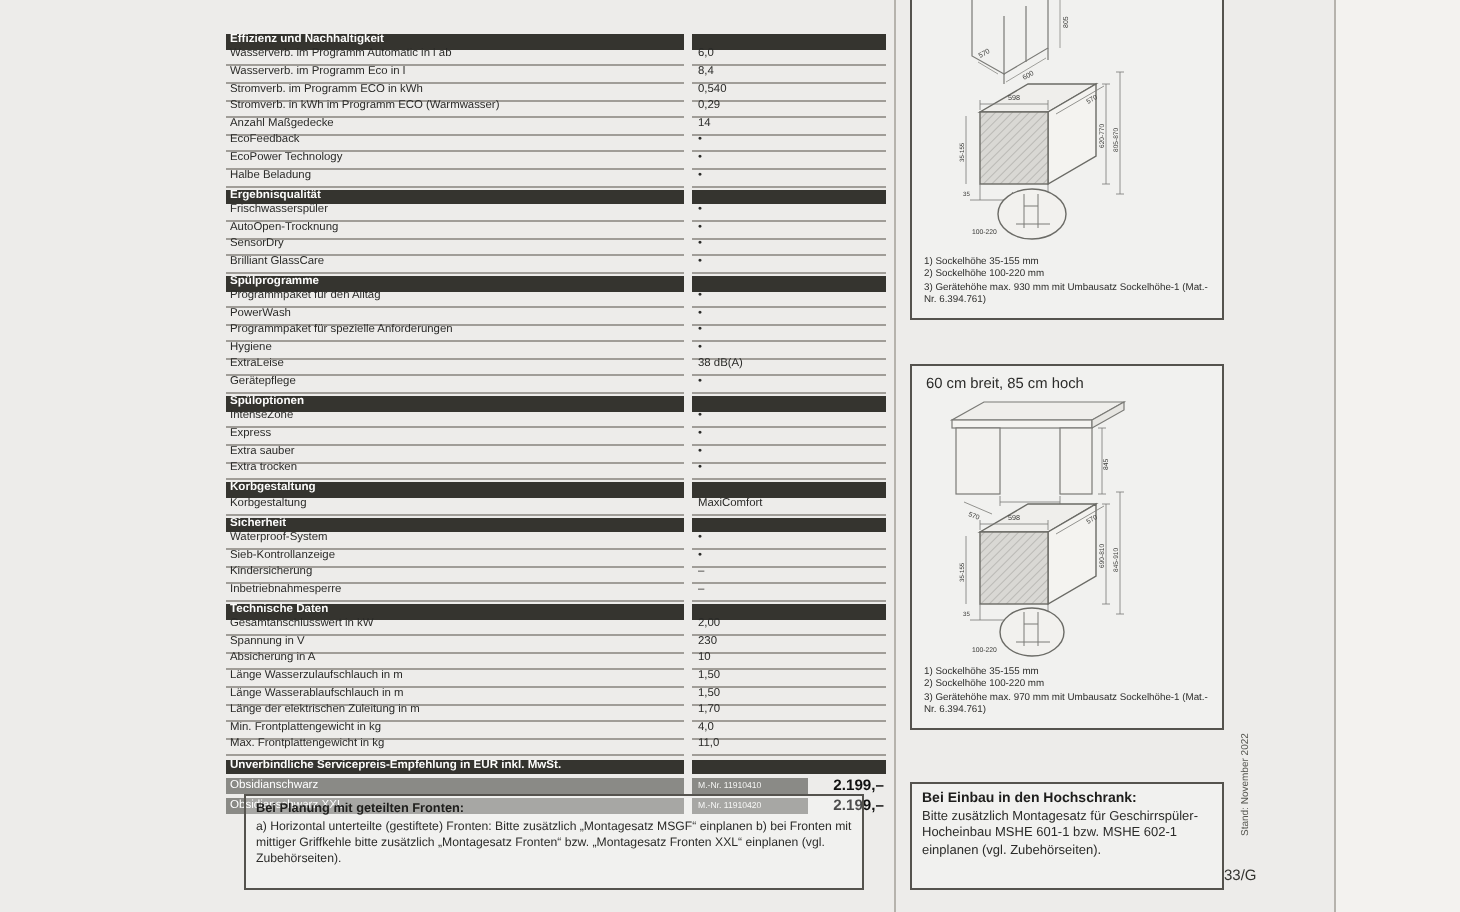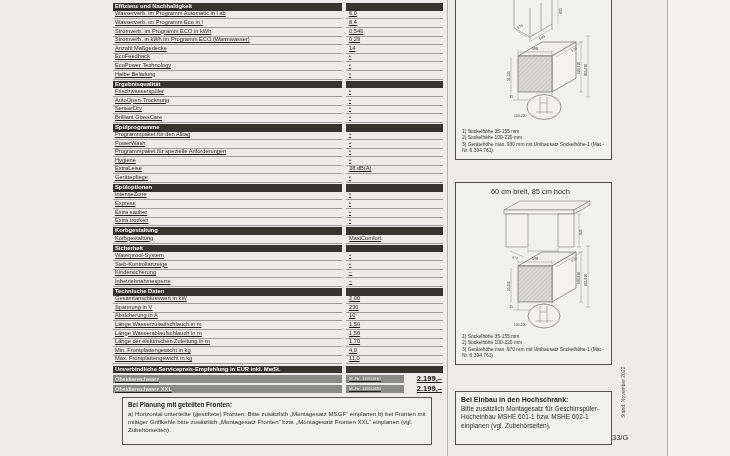--- a/index.html
+++ b/index.html
@@ -4,21 +4,21 @@
 <style>
   html,body{margin:0;padding:0;}
   body{
     width:730px;height:456px;position:relative;overflow:hidden;
     background:#edecea;
     font-family:"Liberation Sans", sans-serif;
     color:#1d1d1b;
   }
   .sheet{position:absolute;inset:0;}
   
-  #spec-table{position:absolute;left:113px;top:2px;width:330px;text-decoration:underline;}
+  #spec-table{position:absolute;left:113px;top:16px;width:330px;}
   .trow{display:flex;height:8.6px;align-items:flex-end;}
   .cell{box-sizing:border-box;white-space:nowrap;overflow:hidden;}
   .cell.label{width:229px;margin-right:4px;border-bottom:0.8px solid #a09d98;
               font-size:5.7px;line-height:7.4px;padding:0 0 0.6px 2px;color:#2a2a28;}
   .cell.value{width:97px;border-bottom:0.8px solid #a09d98;
               font-size:5.7px;line-height:7.4px;padding:0 0 0.6px 3px;color:#2a2a28;}
   .trow.thead{height:8.8px;}
   .trow.thead .cell{background:#35342f;color:#fdfdfc;border-bottom:none;
                     font-weight:bold;font-size:5.8px;line-height:7.6px;height:7.6px;
                     padding-top:0;}
@@ -34,21 +34,21 @@
   .note-box{position:absolute;border:1px solid #55534e;box-sizing:border-box;
             background:rgba(255,255,255,0.25);padding:3px 5px;}
   #left-note{left:122px;top:397px;width:310px;height:48px;}
   #left-note .note-title{font-size:6.4px;font-weight:bold;line-height:8.5px;}
   #left-note .note-body{font-size:6.1px;line-height:8.2px;color:#2b2b29;}
   #right-note{left:455px;top:391px;width:157px;height:54px;}
   #right-note .note-title{font-size:7px;font-weight:bold;line-height:9.5px;}
   #right-note .note-body{font-size:6.5px;line-height:8.8px;color:#2b2b29;}
   
   .panel{position:absolute;left:455px;width:157px;border:1px solid #55534e;
-         box-sizing:border-box;background:rgba(255,255,255,0.25);padding-left:28px;}
+         box-sizing:border-box;background:rgba(255,255,255,0.25);}
   #panel1{top:0;height:160px;border-top:none;}
   #panel2{top:182px;height:183px;}
   .panel-heading{font-size:7.4px;color:#2b2b29;padding:4px 0 0 7px;line-height:9px;}
   .footnotes{position:absolute;left:6px;right:4px;bottom:4px;
              font-size:4.9px;line-height:6.6px;color:#2e2e2c;}
   svg{display:block;}
   svg text{font-family:"Liberation Sans",sans-serif;fill:#3d3d3a;}
   
   .vline{position:absolute;top:0;width:1px;height:456px;background:#b6b3ad;}
   #v1{left:447px;}

